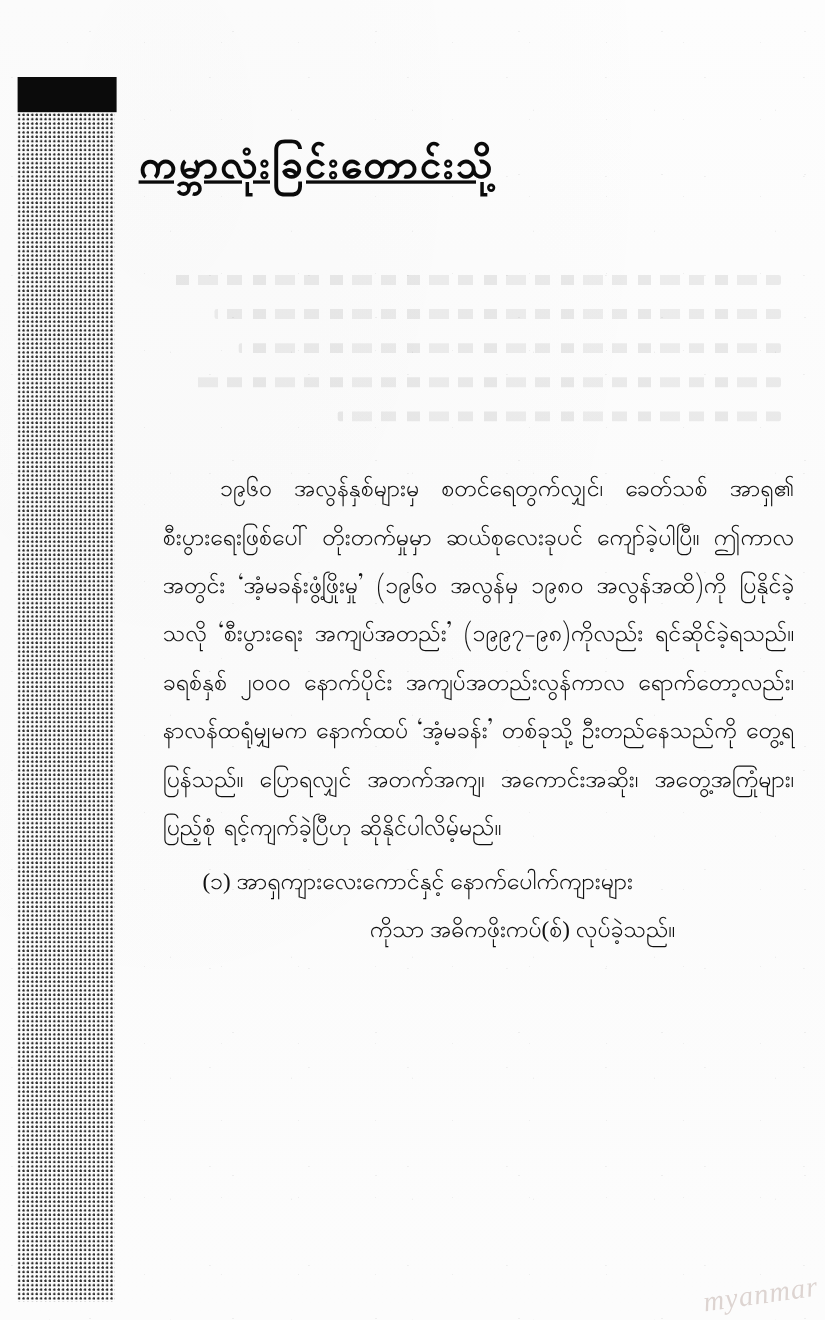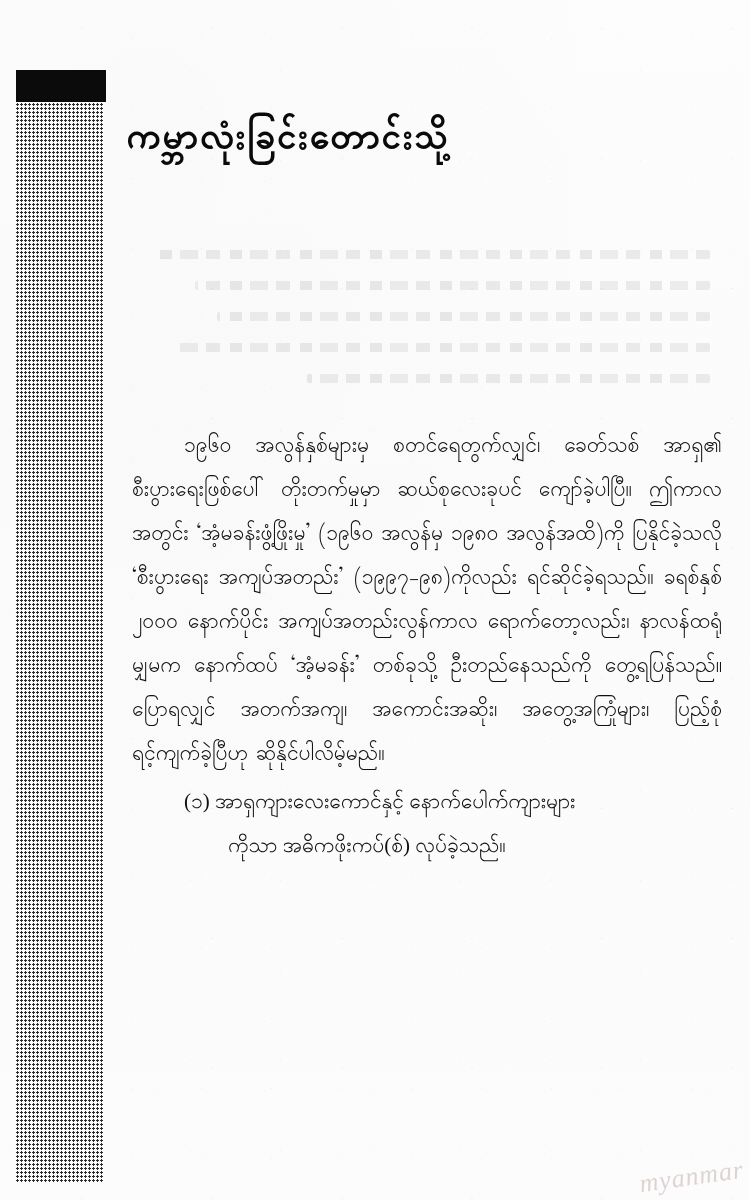--- a/index.html
+++ b/index.html
@@ -87,53 +87,55 @@
   .title-line {
     font-family: "Padauk", "Myanmar Text", "Noto Sans Myanmar", "DejaVu Sans", sans-serif;
     font-size: 37px;
     font-weight: 700;
     color: #0a0a0a;
     letter-spacing: 0.5px;
     line-height: 1.55;
     white-space: nowrap;
   }
   .title-line.l2 {
-    margin-top: 7px;
+    margin-top: 22px;
     margin-left: 8px;
+    text-decoration: underline;
   }
 
   
   .body-col {
     position: absolute;
     left: 132px;
     top: 425px;
     width: 590px;
   }
   .para {
     font-family: "Padauk", "Myanmar Text", "Noto Sans Myanmar", "DejaVu Sans", sans-serif;
     font-size: 21px;
     line-height: 44px;
     color: #101010;
     text-align: justify;
     text-justify: inter-word;
-    margin: 0 0 2px 0;
+    margin: 0 0 2px 16px;
   }
   .para.indent { text-indent: 52px; }
 
   .list-item {
     font-family: Liberation Serif, serif;
     font-size: 21px;
     line-height: 44px;
     color: #101010;
     text-indent: 52px;
     margin: 0;
   }
   .list-item .cont {
     display: block;
     text-indent: 96px;
+    text-align: center;
   }
 
   
   .watermark {
     position: absolute;
     right: 6px;
     bottom: 8px;
     font-family: "Liberation Serif", serif;
     font-size: 26px;
     font-style: italic;

